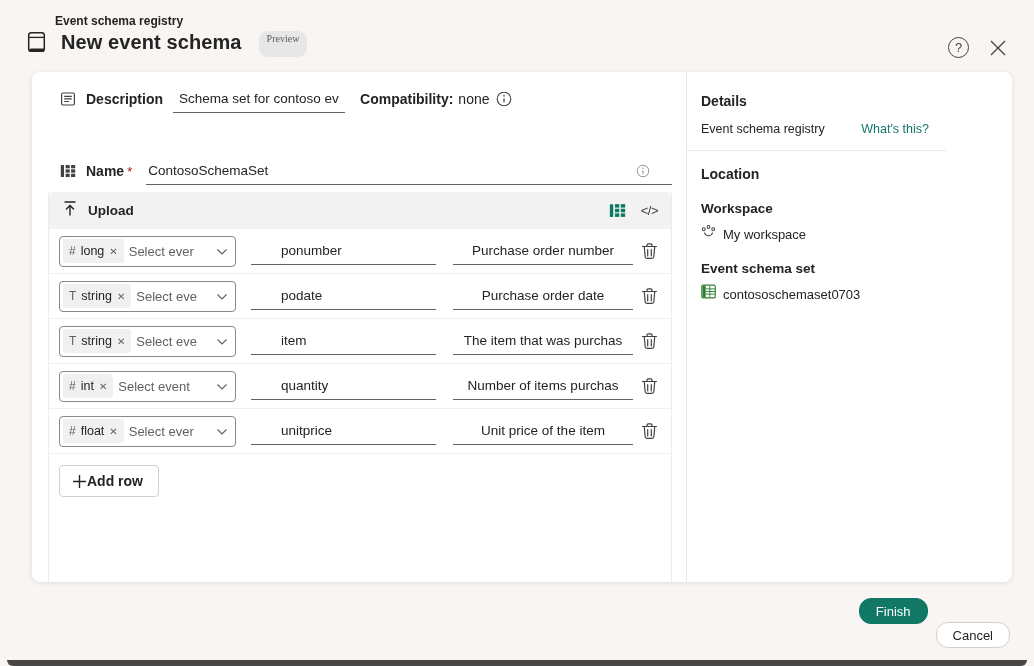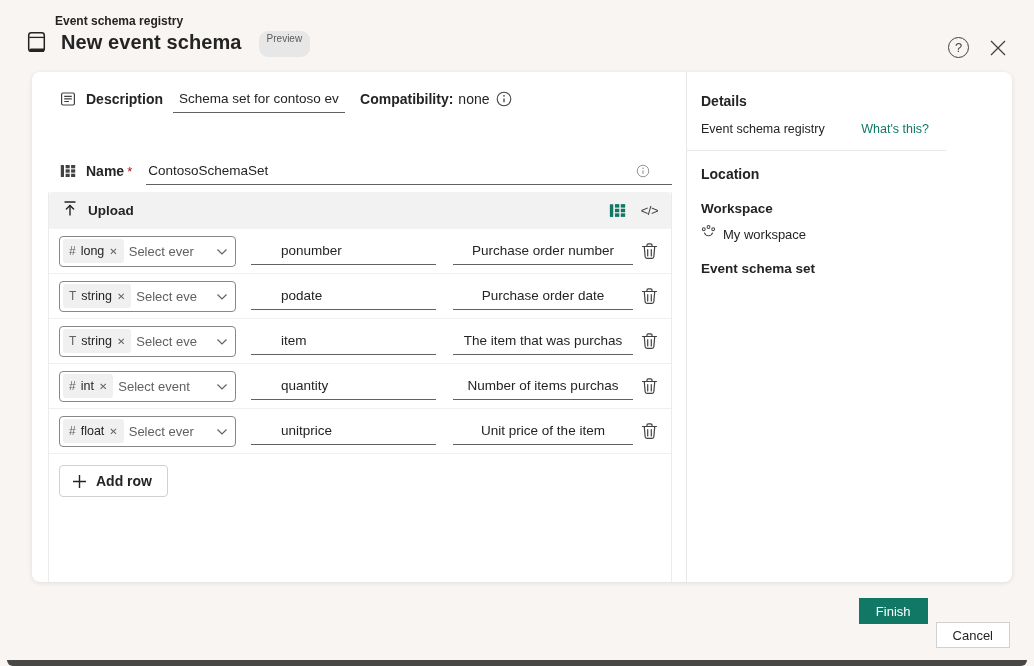--- a/index.html
+++ b/index.html
@@ -10,21 +10,21 @@
     color: #242424;
     position: relative;
     overflow: hidden;
   }
   
   .hdr { position:absolute; top:14px; left:27px; }
   .hdr .crumb { font-size:12px; font-weight:700; margin-left:28px; margin-bottom:3px; }
   .hdr .trow { display:flex; gap:15px; }
   .hdr h1 { font-size:20px; font-weight:700; letter-spacing:.1px; }
   .pill {
-    font-family:Liberation Sans, sans-serif; font-size:10px; color:#5c5c5c;
+    font-family:Liberation Serif, serif; font-size:10px; color:#5c5c5c;
     background:#e7e7e7; border-radius:9px; padding:2px 8px; margin-left:2px;
   }
   .winbtns { position:absolute; top:37px; right:27px; display:flex; gap:20px; align-items:center; }
   .helpbtn {
     width:21px; height:21px; border:1px solid #424242; border-radius:50%;
     font-size:13px; color:#424242; display:flex; align-items:center; justify-content:center; cursor:pointer;
   }
   .closebtn { cursor:pointer; display:flex; }
   
   .card {
@@ -76,37 +76,37 @@
   }
   .tag .tico { color:#616161; font-size:12px; }
   .tag .tlabel { font-size:12.5px; color:#242424; }
   .tag .tx { color:#616161; font-size:10px; cursor:pointer; }
   .dd-ph { color:#616161; font-size:13px; margin-left:5px; flex:1; overflow:hidden; white-space:nowrap; }
   .fname { width:185px; margin-left:15px; padding-left:30px; }
   .fdesc { width:180px; margin-left:17px; justify-content:center; padding:0 2px; }
   .trash { margin-left:auto; margin-right:3px; cursor:pointer; display:flex; }
   .addrow-wrap { padding:11px 0 0 10px; }
   .addrow {
-    display:flex; align-items:center; gap:9px; background:#fff;
+    display:flex; align-items:center; background:#fff;
     border:1px solid #d1d1d1; border-radius:4px; padding:7px 15px 7px 12px;
     font-size:14px; font-weight:600; font-family:inherit; cursor:pointer; color:#242424;
   }
   
   .panel { width:260px; border-left:1px solid #e8e8e8; padding:21px 17px 0 14px; }
   .panel h2 { font-size:14px; font-weight:700; }
   .ptyperow { display:flex; align-items:center; margin-top:13px; }
   .ptype { font-size:12.5px; }
   .plink { margin-left:auto; font-size:12.5px; color:#117865; cursor:pointer; }
   .pdivider { border-top:1px solid #e8e8e8; margin:14px -17px 0 -14px; }
   .ploc { margin-top:15px; }
   .psub { font-size:13.5px; font-weight:700; margin-top:19px; }
   .pitem { display:flex; align-items:flex-end; gap:7px; margin-top:8px; font-size:13px; }
   
   .footer { position:absolute; right:24px; bottom:18px; display:flex; gap:8px; }
-  .btn { font-family:inherit; font-size:13px; border-radius:0; padding:5px 16px; cursor:pointer; height:26px; }
+  .btn { font-family:inherit; font-size:13px; border-radius:12px; padding:5px 16px; cursor:pointer; height:26px; }
   .btn-primary { background:#117865; border:1px solid #117865; color:#fff; }
   .btn-secondary { background:#fff; border:1px solid #d1d1d1; color:#242424;margin-top:24px; }
   .bottom-strip {
     position:absolute; left:7px; right:7px; bottom:0; height:6px;
     background:#474747; border-radius:0 0 7px 7px;
   }
 </style>
 </head>
 <body>
 
@@ -385,20 +385,30 @@
         <svg width="15" height="15" viewBox="0 0 16 16" fill="none" stroke="#424242" stroke-width="1.1">
           <circle cx="8" cy="3.2" r="1.5"></circle>
             <circle cx="3" cy="5.6" r="1.5"></circle>
             <circle cx="13" cy="5.6" r="1.5"></circle>
           <path d="M3.6 9.2 a4.6 4.6 0 0 0 8.8 0"></path>
         </svg>
       </span>
       <span>My workspace</span>
     </div>
     <div class="psub">Event schema set</div>
+    <div class="pitem">
+      <span>
+        <svg width="15" height="15" viewBox="0 0 16 16">
+          <rect x="0.8" y="1.2" width="14.4" height="13.6" rx="1.4" fill="#fff" stroke="#2f7d32" stroke-width="1.2"></rect>
+          <rect x="1.6" y="2" width="3.4" height="12" fill="#2f7d32"></rect>
+          <path d="M5 5.2 h10 M5 8 h10 M5 10.8 h10 M9.4 2 v12" stroke="#2f7d32" stroke-width="1"></path>
+        </svg>
+      </span>
+      <span>contososchemaset0703</span>
+    </div>
   </aside>
 </div>
 
 <div class="footer">
   <button class="btn btn-primary">Finish</button>
   <button class="btn btn-secondary">Cancel</button>
 </div>
 
 <div class="bottom-strip"></div>
 

